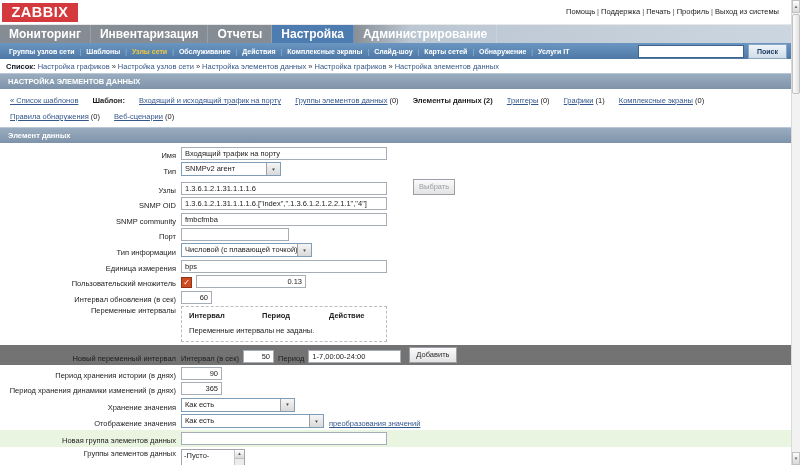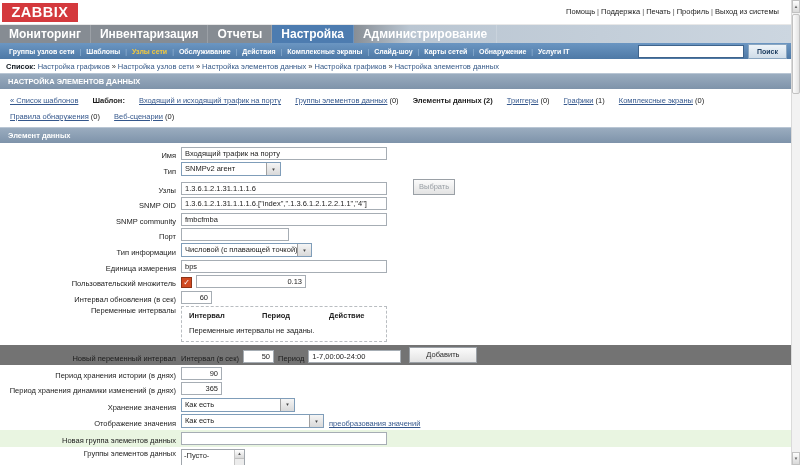--- a/index.html
+++ b/index.html
@@ -63,21 +63,21 @@
   .fselect { display:inline-flex; align-items:stretch; height:14px; border:1px solid #7f9db9;
     background:#fff; box-sizing:border-box; cursor:pointer; }
   .sel-text { padding:0 3px; line-height:12px; flex:1; white-space:nowrap; overflow:hidden; }
   .sel-btn { width:13px; background:linear-gradient(#f5f5f5,#d9d9d9); border-left:1px solid #a0a0a0;
     display:flex; align-items:center; justify-content:center; font-size:4.5px; color:#444; flex:0 0 auto; }
   .w-type{width:100px} .w-info{width:131px} .w-delta{width:114px} .w-vmap{width:143px}
   .checkbox { width:11px; height:11px; background:#d14a22; border:1px solid #8d3317; box-sizing:border-box;
     display:inline-flex; align-items:center; justify-content:center; color:#fff; font-size:8px;
     margin-right:4px; cursor:pointer; }
   .btn { height:14px; font-size:7.5px; font-family:inherit; color:#2b2b2b; cursor:pointer;
-    background:linear-gradient(#fbfbfb,#e3e3e3); border:1px solid #9aa0a6; padding:0 16px; }
+    background:linear-gradient(#fbfbfb,#e3e3e3); border:1px solid #9aa0a6; padding:0 6px; }
   .btn.disabled { color:#9aa0a6; }
   .btn-select { margin-left:26px; padding:0 5px; }
   .btn-add { margin-left:8px; }
   .flexbox { width:206px; box-sizing:border-box; border:1px dashed #b9bdc1; padding:4px 7px 6px; background:#fff; }
   .fb-cols { font-weight:bold; }
   .fb-c1{display:inline-block;width:73px} .fb-c2{display:inline-block;width:67px} .fb-c3{display:inline-block}
   .fb-empty { margin-top:6px; }
   .row-top { align-items:flex-start; }
   .greenrow { background:#737373; padding:2px 0; margin:3px 0 2px; }
   .greenrow2 { background:#e9f5e1; padding:2px 0; margin:2px 0; }

